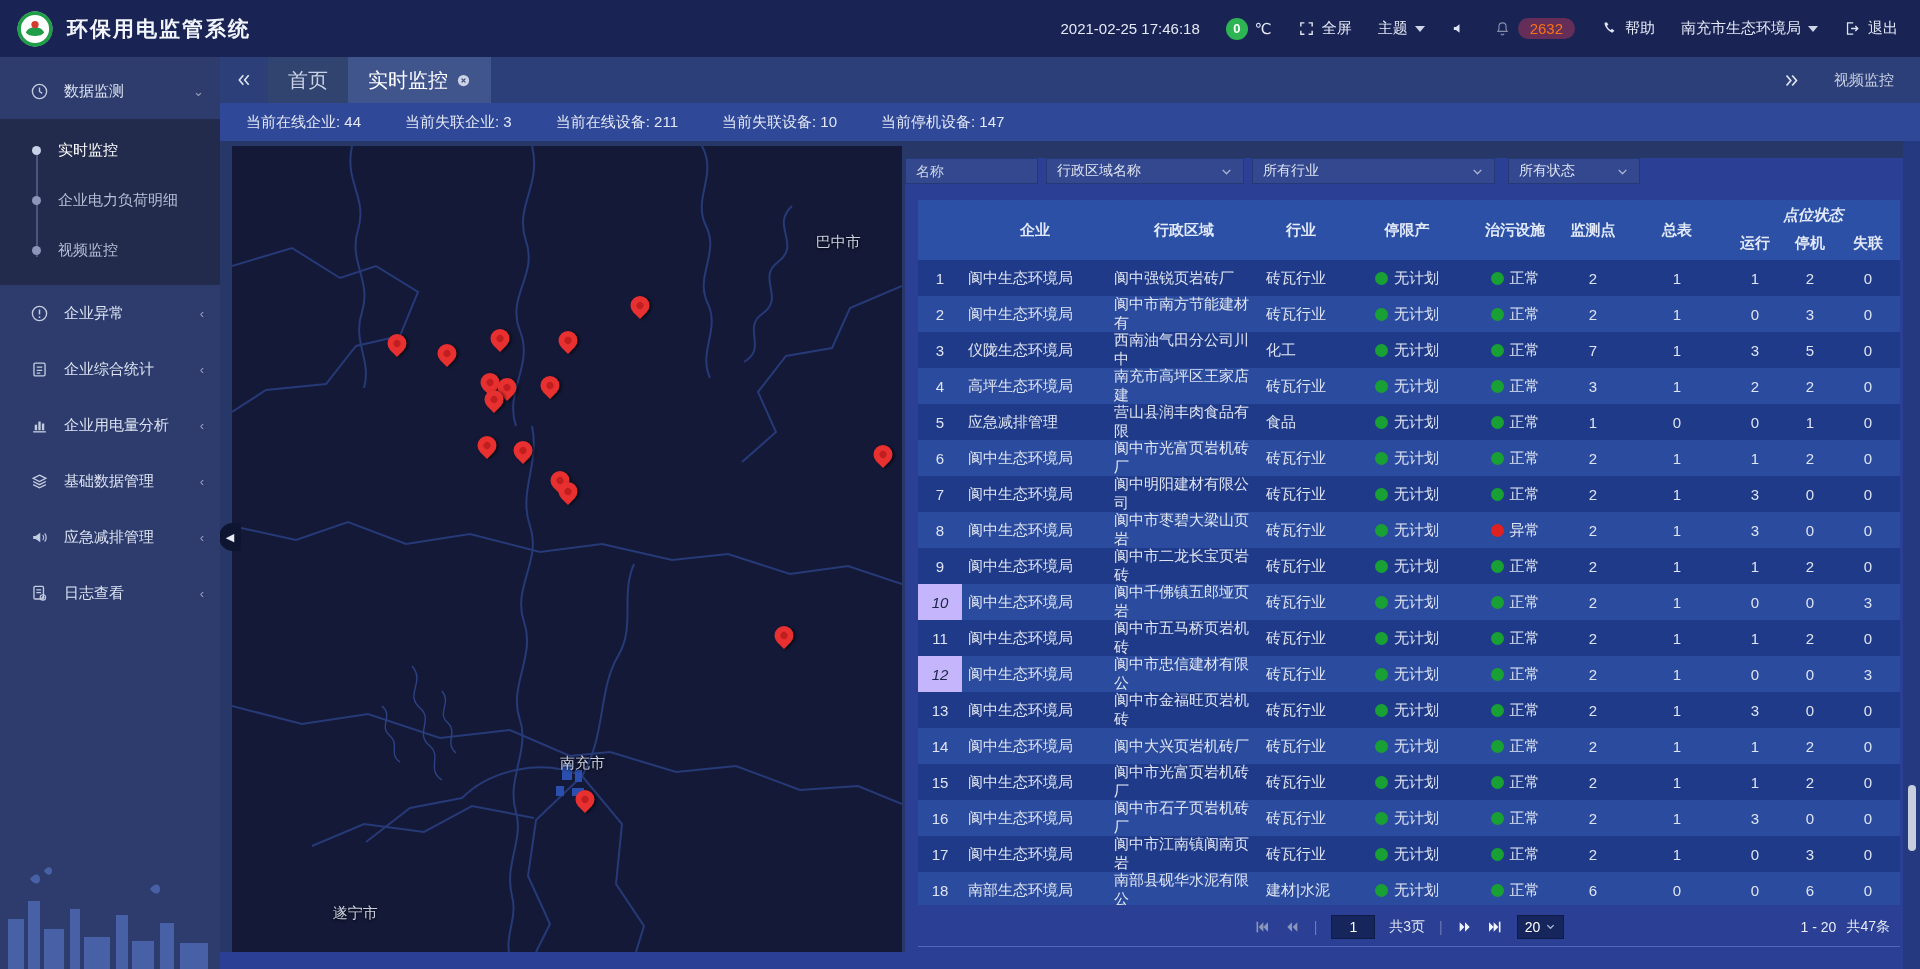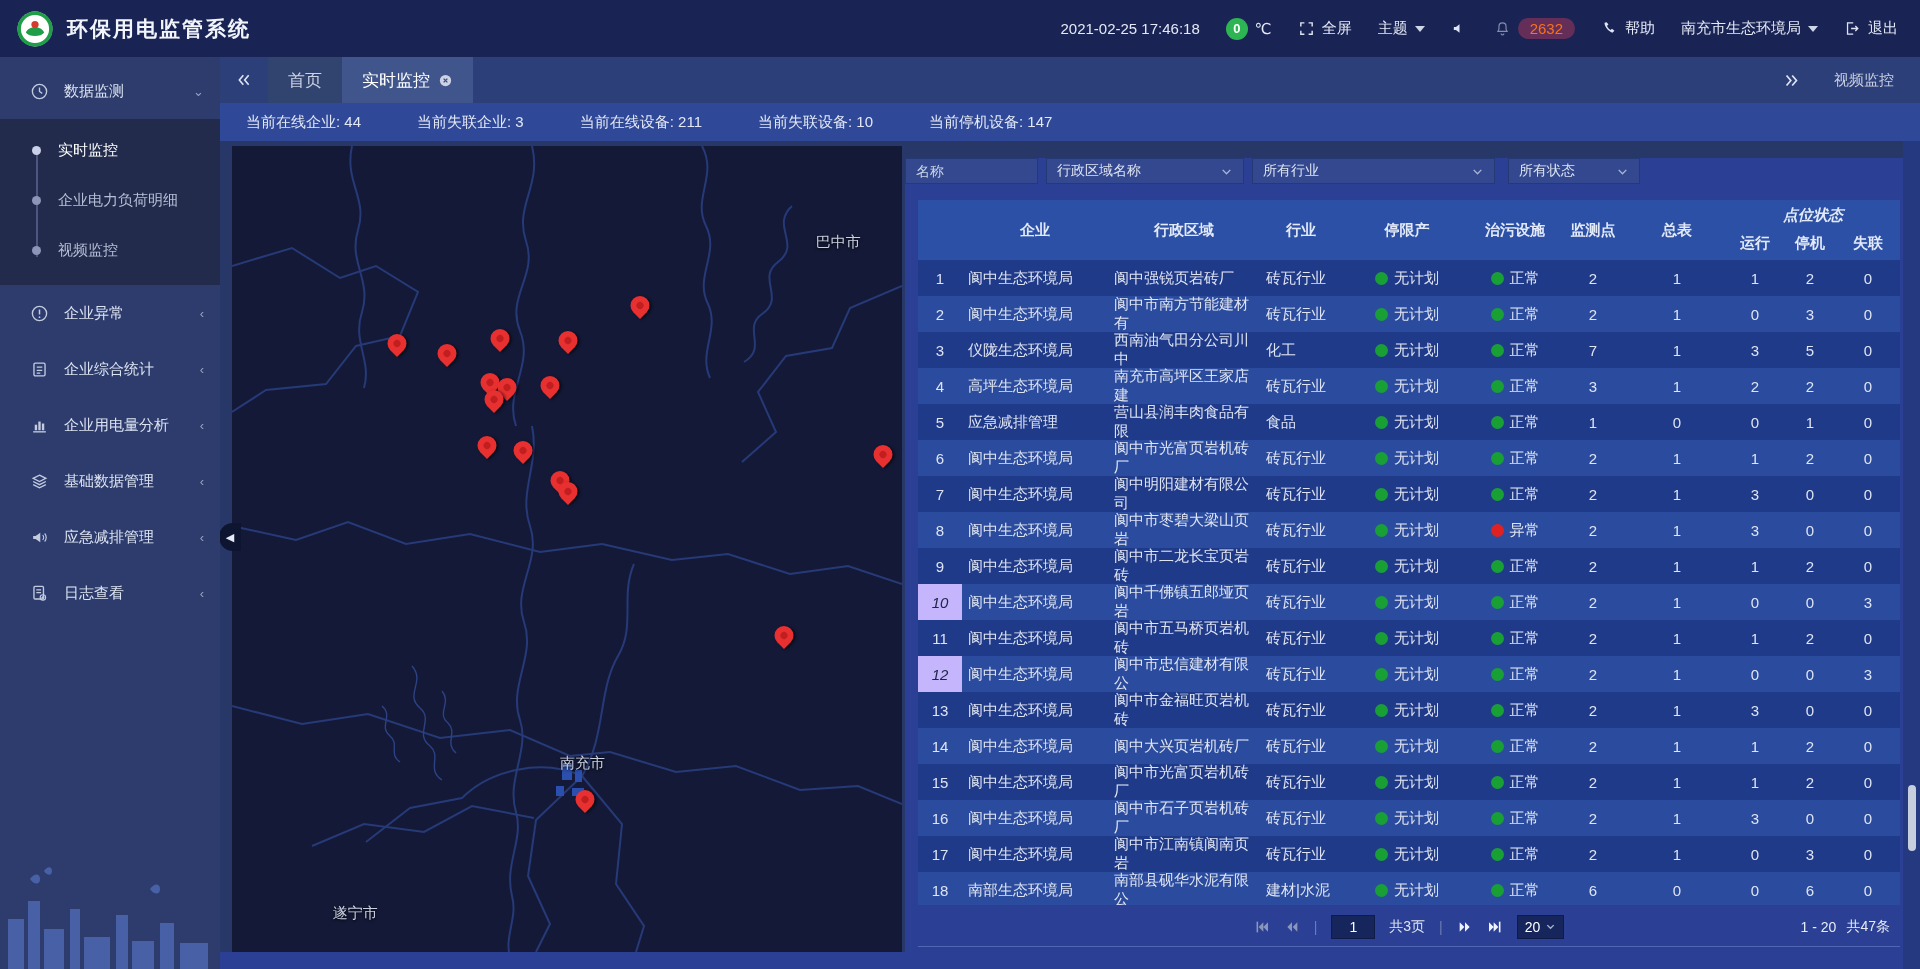--- a/index.html
+++ b/index.html
@@ -39,30 +39,30 @@
     background:#8d96b8; }
   .sub-item.active { color:#ffffff; }
   .sub-item.active .dot { background:#c9d1e8; }
   .skyline { position:absolute; left:0; bottom:0; width:220px; height:120px; opacity:.55; }
 
   
   .tabbar { position:absolute; left:220px; top:57px; width:1700px; height:46px;
     background:#2c3f78; display:flex; align-items:stretch; color:#ccd3e6; z-index:10; }
   .tab-nav { width:48px; display:flex; align-items:center; justify-content:center; }
   .tab-nav .hdr-icon { width:16px; height:16px; }
-  .tab { display:flex; align-items:center; gap:8px; padding:0 20px; font-size:17px;
+  .tab { display:flex; align-items:center; gap:8px; padding:0 20px; font-size:20px;
     background:#31436f; cursor:pointer; }
   .tab.active { background:#41558d; color:#fff; }
   .tab .close-ic { width:15px; height:15px; }
   .tabbar-right { margin-left:auto; display:flex; align-items:center; gap:34px; padding-right:26px; }
   .close-ops { font-size:15px; color:#c9cfe2; }
 
   
   .statsbar { position:absolute; left:220px; top:103px; width:1700px; height:38px;
-    background:#2f4897; display:flex; align-items:center; gap:56px; padding-left:26px;
+    background:#2f4897; display:flex; align-items:center; gap:44px; padding-left:26px;
     font-size:15px; color:#e3e8f6; z-index:9; }
   .stat-item { white-space:nowrap; }
 
   
   .map-panel { position:absolute; left:232px; top:146px; width:670px; height:806px;
     background:#141937; overflow:hidden; z-index:5; }
   .map-roads { position:absolute; left:0; top:0; }
   .map-pin { position:absolute; width:19px; height:19px; background:#e83030;
     border-radius:50% 50% 50% 0; transform:translate(-50%,-100%) rotate(-45deg);
     box-shadow:1px 2px 3px rgba(0,0,0,.55); cursor:pointer; }

